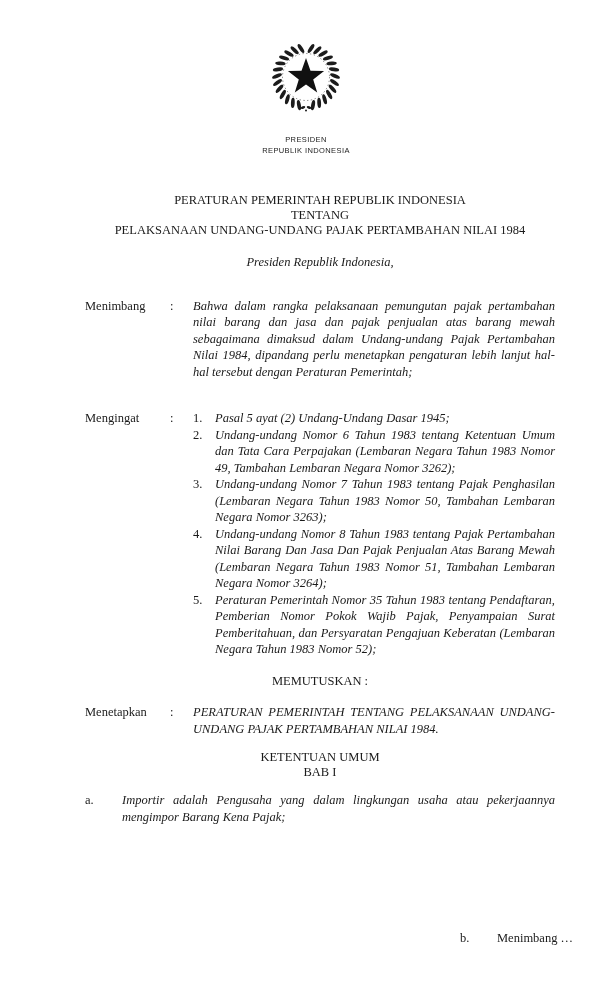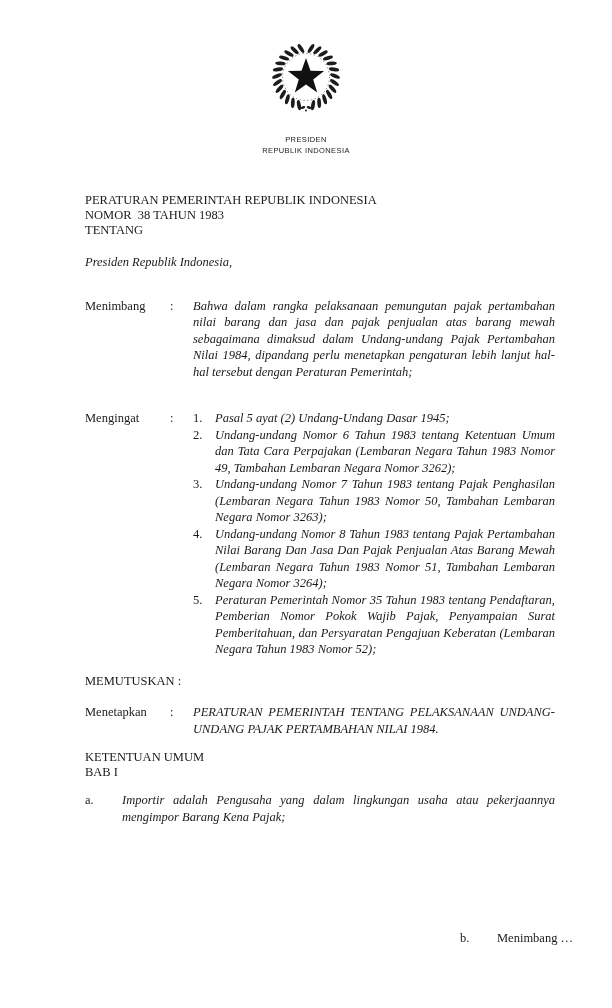--- a/index.html
+++ b/index.html
@@ -23,21 +23,21 @@
     font-family: "Liberation Sans", sans-serif;
     font-size: 7.5px;
     line-height: 11px;
     letter-spacing: 0.4px;
     color: #222;
   }
   .content {
     padding-left: 85px;
     padding-right: 57px;
   }
-  .center { }
+  .center { text-align: center; }
   .just { text-align: justify; font-style: italic; }
   .pre { white-space: pre-wrap; }
   .title-block { margin-top: 37px; line-height: 15px; }
   .salutation { margin-top: 17px; line-height: 15px; font-style: italic; }
   .row {
     display: grid;
     grid-template-columns: 85px 23px 1fr;
     align-items: start;
   }
   .row-menimbang { margin-top: 28px; }
@@ -112,22 +112,22 @@
     <div class="letterhead">
       <div>PRESIDEN</div>
       <div>REPUBLIK INDONESIA</div>
     </div>
   </div>
 
   <div class="content">
 
     <div class="title-block center">
       <div>PERATURAN PEMERINTAH REPUBLIK INDONESIA</div>
-      <div class="pre">NOMOR  38 TAHUN 1983</div>
       <div>TENTANG</div>
+      <div>PELAKSANAAN UNDANG-UNDANG PAJAK PERTAMBAHAN NILAI 1984</div>
     </div>
 
     <div class="salutation center">Presiden Republik Indonesia,</div>
 
     <div class="row row-menimbang">
       <div>Menimbang</div>
       <div>:</div>
       <div class="just">Bahwa dalam rangka pelaksanaan pemungutan pajak pertambahan nilai barang dan jasa dan pajak penjualan atas barang mewah sebagaimana dimaksud dalam Undang-undang Pajak Pertambahan Nilai 1984, dipandang perlu menetapkan pengaturan lebih lanjut hal-hal tersebut dengan Peraturan Pemerintah;</div>
     </div>
 

